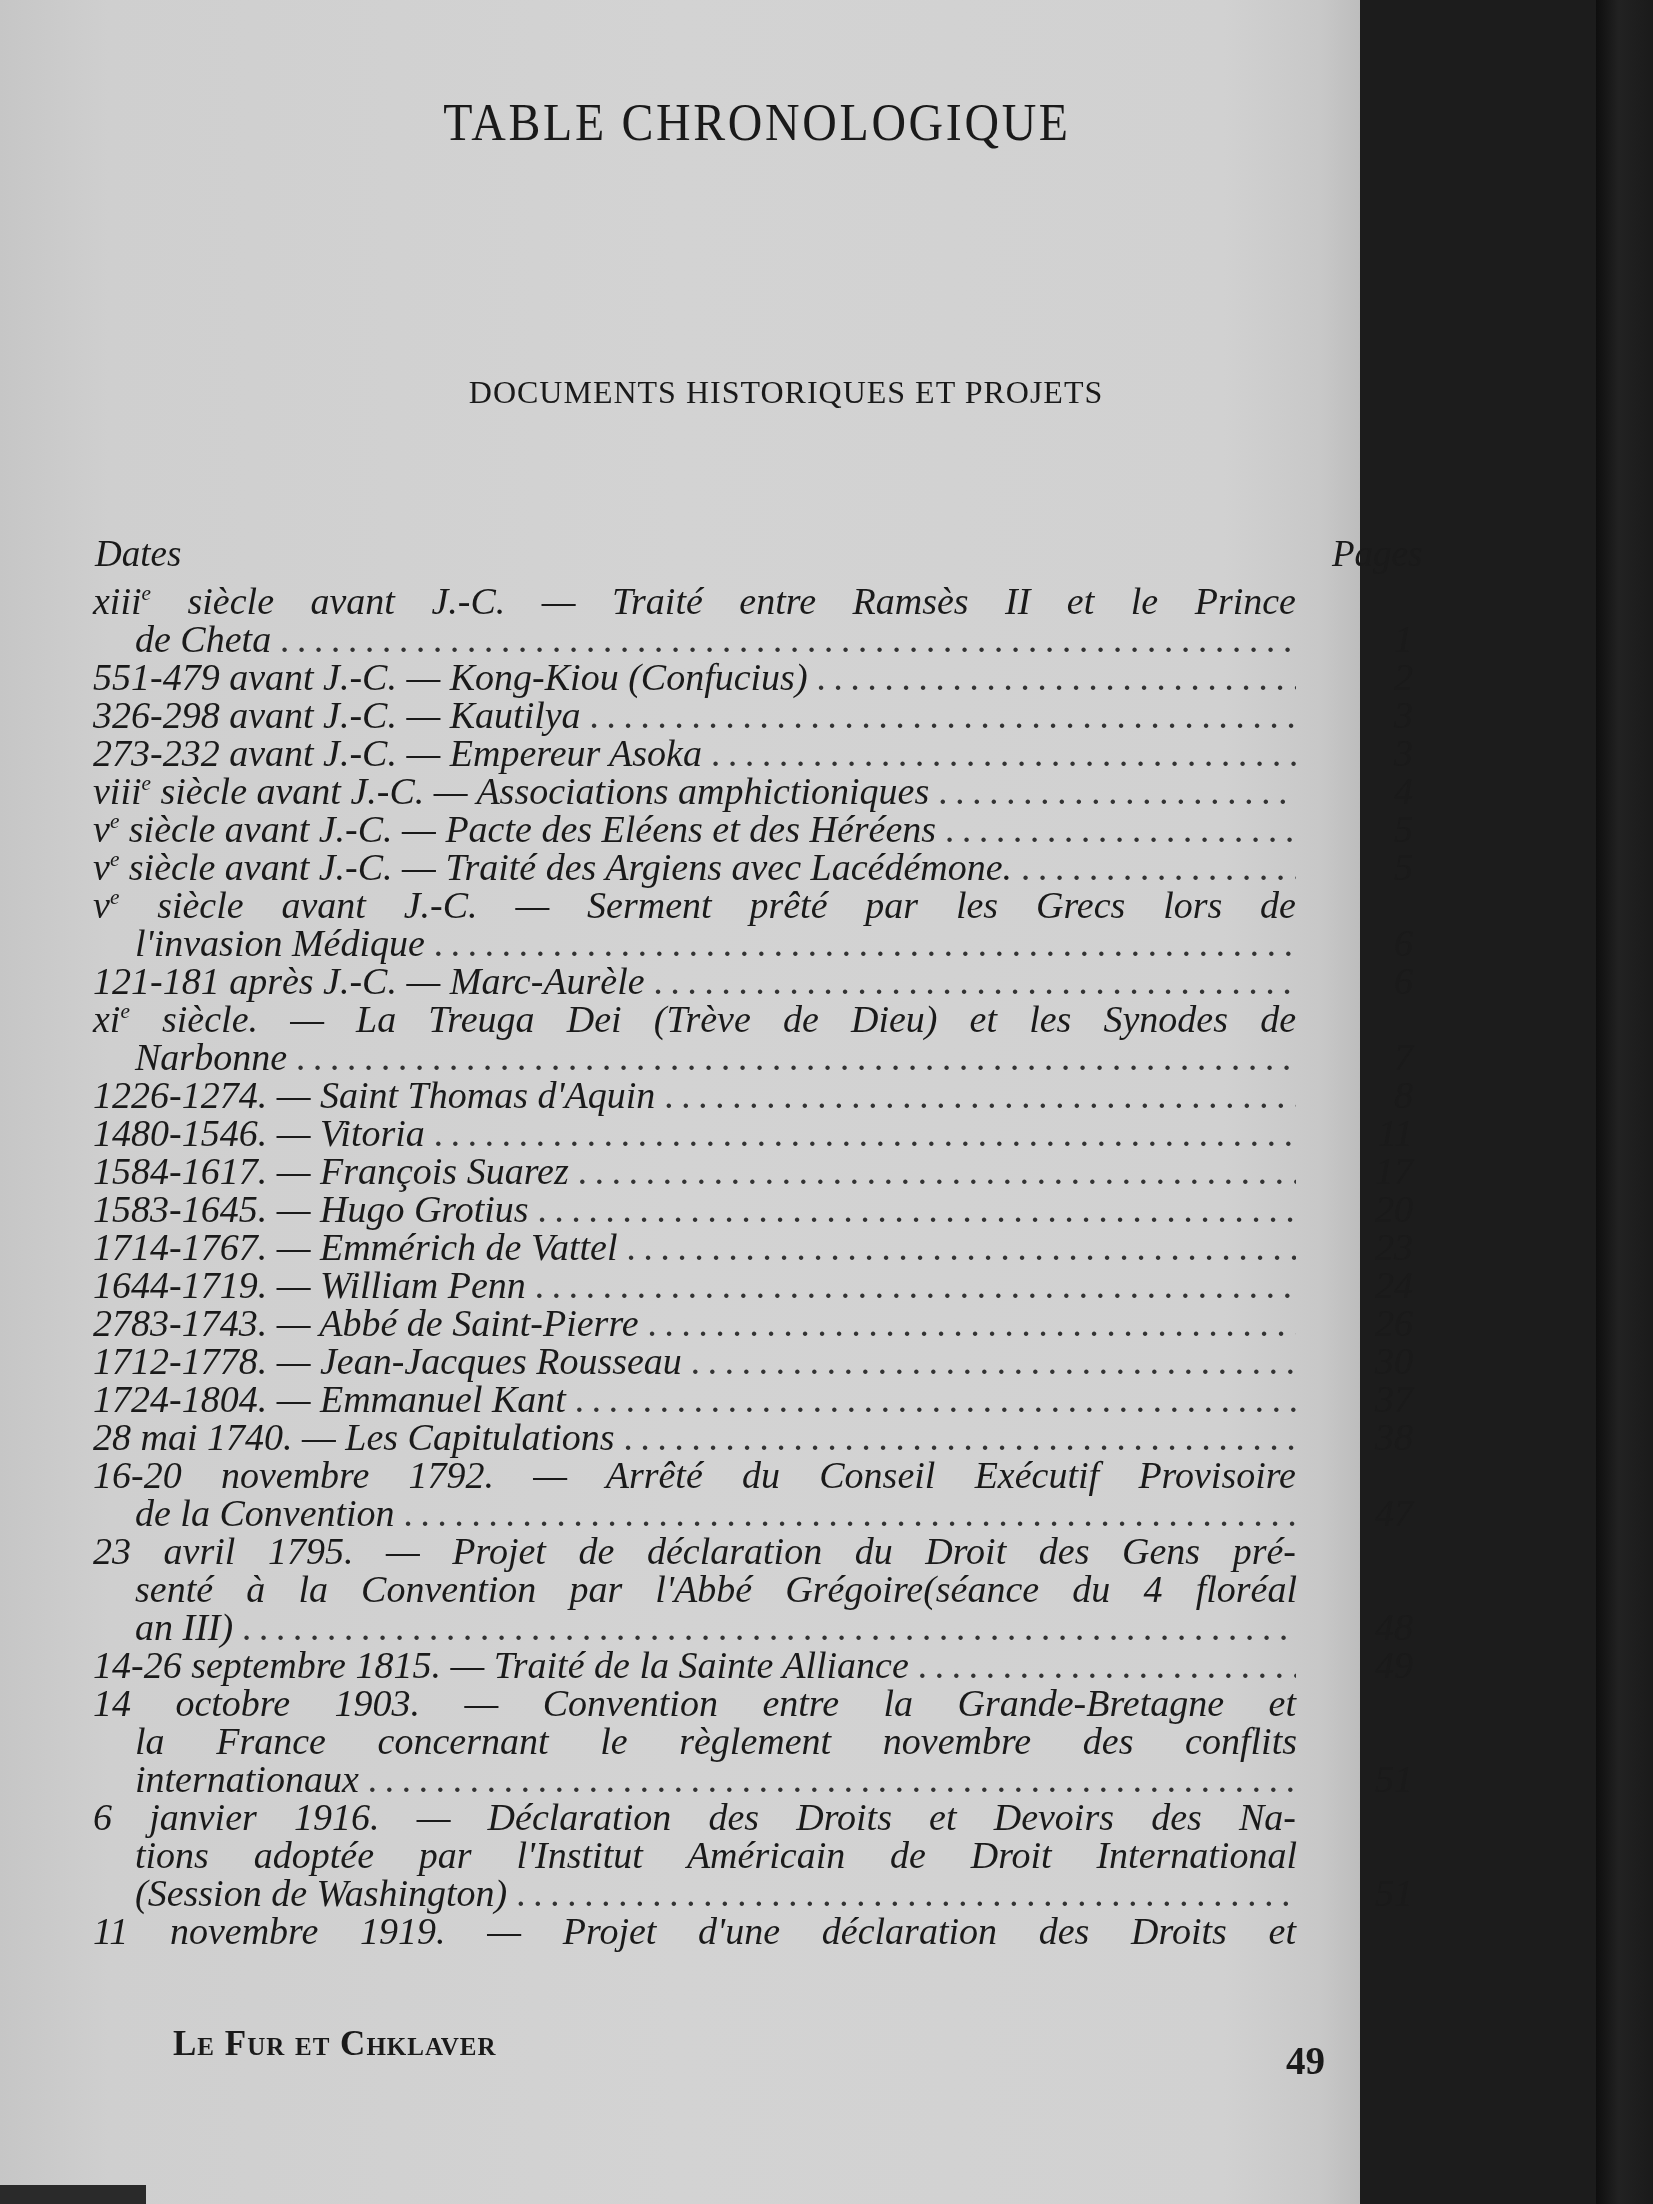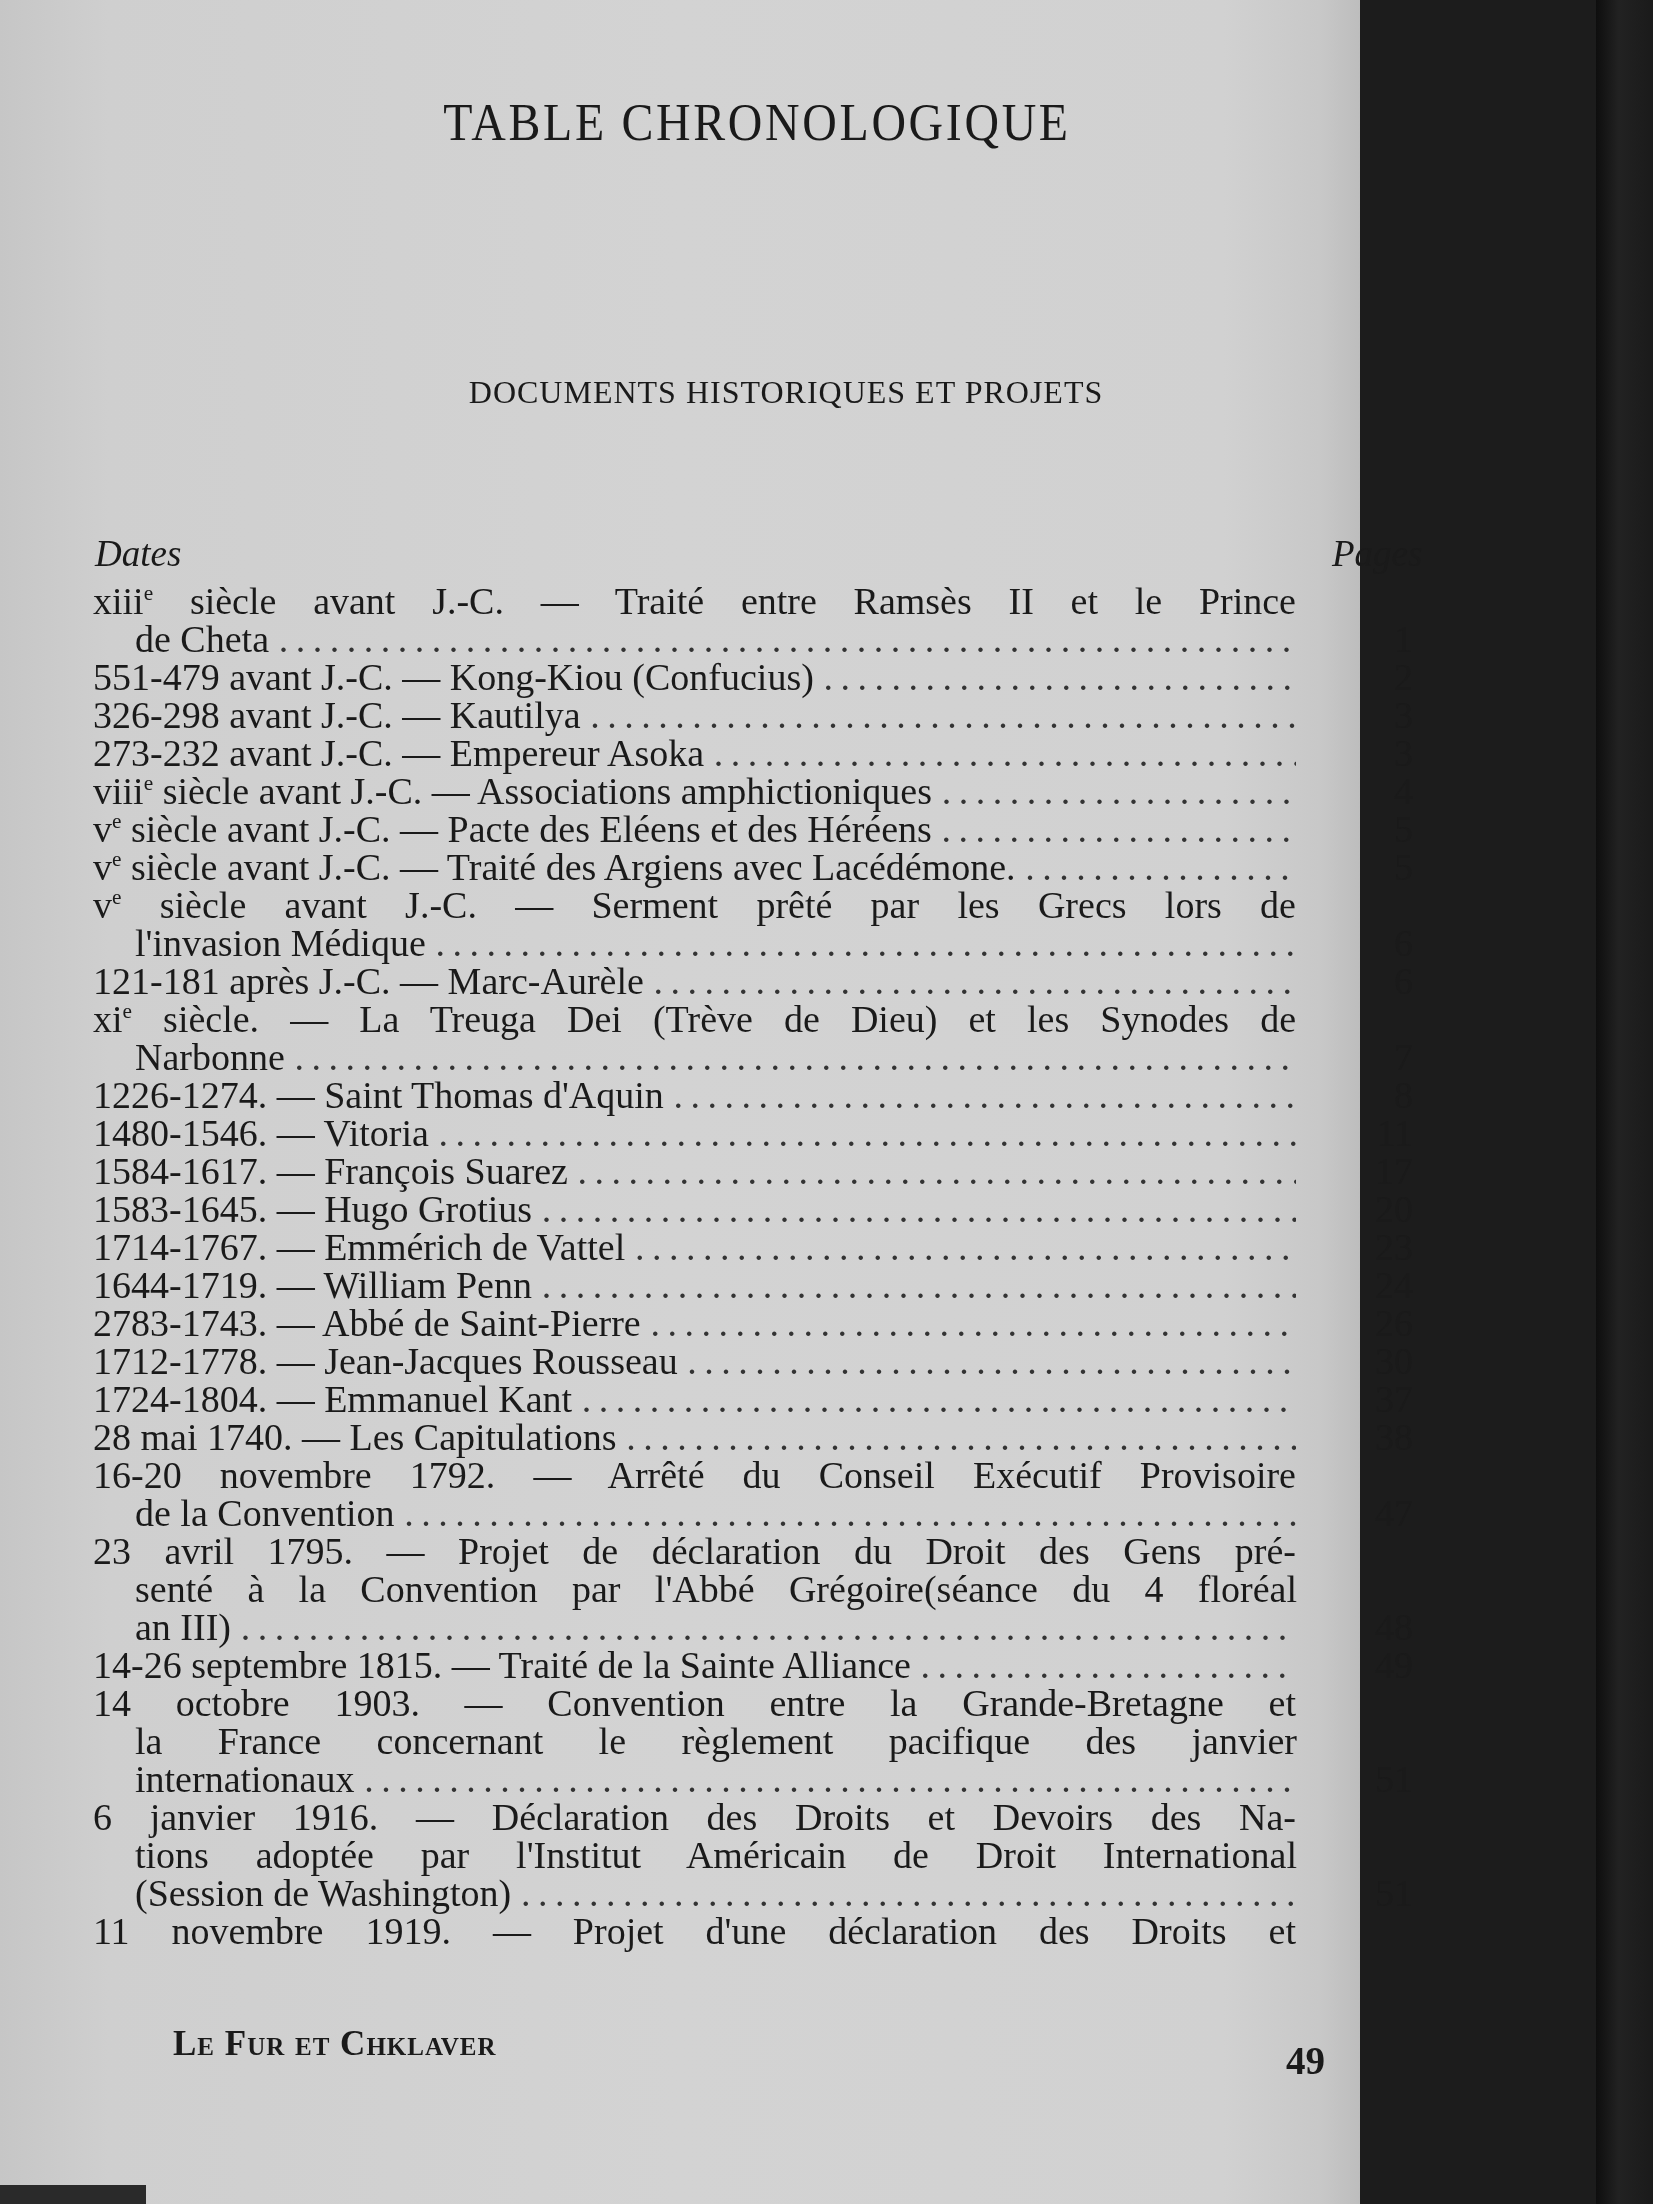--- a/index.html
+++ b/index.html
@@ -33,21 +33,21 @@
     .col-head {
       position: absolute; top: 532px; font-style: italic;
       font-family: "Liberation Serif", serif; font-size: 37px;
     }
     .col-head.dates { left: 95px; }
     .col-head.pages { left: 1298px; margin-left: 34px; }
     .toc {
       position: absolute; left: 93px; top: 582px; width: 1320px;
       font-family: "Liberation Serif", serif; font-size: 38px; line-height: 38px;
     }
-    .entry { position: relative; }
+    .entry { position: relative; font-style: italic; }
     .line { display: flex; width: 1203px; white-space: nowrap; }
     .line.cont { padding-left: 42px; width: 1162px; }
     .line .text { flex: 0 0 auto; }
     .line .text.full { flex: 1 1 auto; text-align: justify; text-align-last: justify; }
     .leader { flex: 1 1 auto; overflow: hidden; margin-left: 9.7px; color: #333; letter-spacing: 5.8px; }
     .leader::before { content: ". . . . . . . . . . . . . . . . . . . . . . . . . . . . . . . . . . . . . . . . . . . . . . . . . . . . . . . . . . . . . . . . . . . . . . . . . . . . . . . . . . . . . . . . . . ."; letter-spacing: -1px; }
     .page-no {
       position: absolute; right: 0; width: 87px; text-align: right;
     }
     sup { font-size: 21.3px; line-height: 0; vertical-align: 13.6px; }
@@ -247,21 +247,21 @@
           <span class="text">14-26 septembre 1815. — Traité de la Sainte Alliance</span>
           <span class="leader"></span>
           <span class="page-no">49</span>
         </div>
       </div>
       <div class="entry">
         <div class="line">
           <span class="text full">14 octobre 1903. — Convention entre la Grande-Bretagne et</span>
         </div>
         <div class="line cont">
-          <span class="text full">la France concernant le règlement pacifique des janvier</span>
+          <span class="text full">la France concernant le règlement novembre des conflits</span>
         </div>
         <div class="line cont">
           <span class="text">internationaux</span>
           <span class="leader"></span>
           <span class="page-no">51</span>
         </div>
       </div>
       <div class="entry">
         <div class="line">
           <span class="text full">6 janvier 1916. — Déclaration des Droits et Devoirs des Na-</span>

